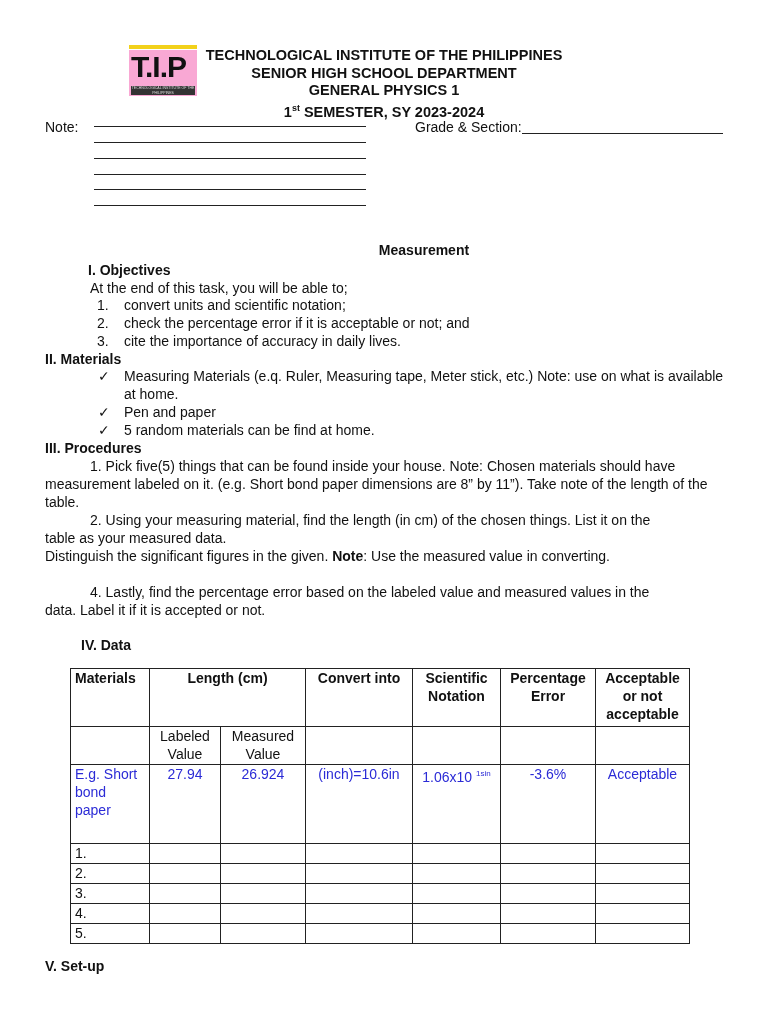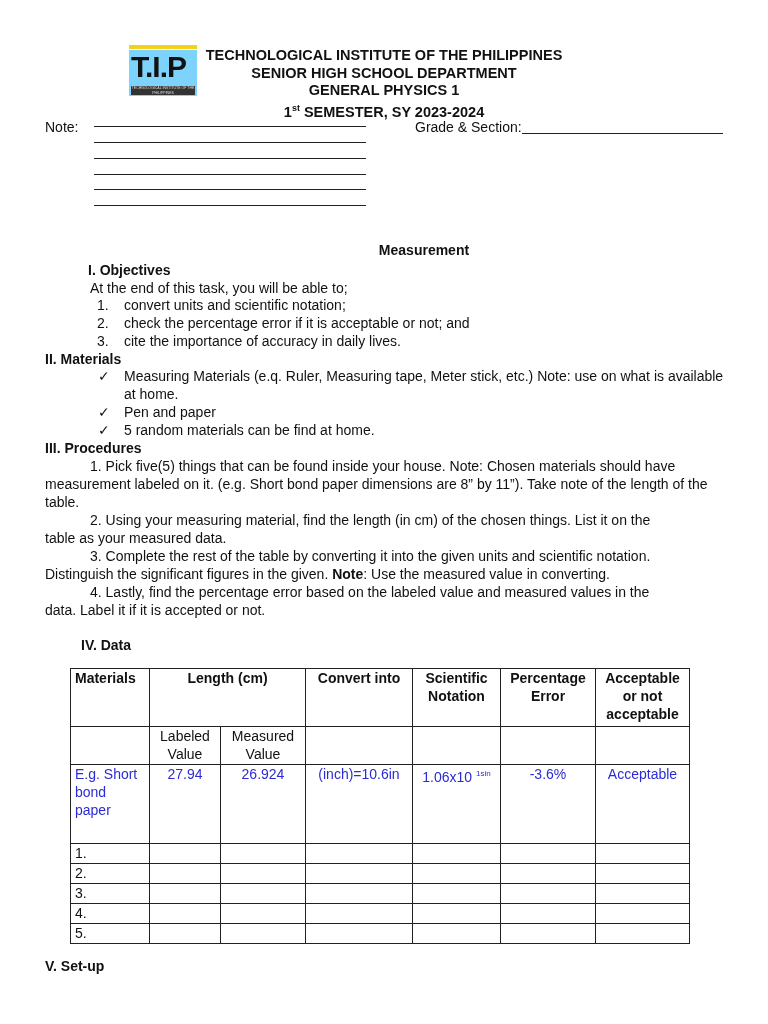--- a/index.html
+++ b/index.html
@@ -4,21 +4,21 @@
 <style>
   html, body { margin: 0; padding: 0; }
   body {
     width: 768px; height: 1024px; background: #ffffff; position: relative; overflow: hidden;
     font-family: "Liberation Sans", sans-serif; color: #111; font-size: 14px;
   }
   .abs { position: absolute; }
   
   .logo { left: 129px; top: 45px; width: 68px; height: 51px; }
   .logo .bar { position:absolute; left:0; top:0; width:68px; height:4px; background:#f2d11a; }
-  .logo .body { position:absolute; left:0; top:5px; width:68px; height:46px; background:#7dd3fc; }
+  .logo .body { position:absolute; left:0; top:5px; width:68px; height:46px; background:#f9a8d4; }
   .logo .letters { position:absolute; left:2px; top:2px; font: 900 30px/30px "Liberation Sans", sans-serif; color:#111; letter-spacing:-1px; }
   .logo .strip { position:absolute; left:2px; top:36px; width:64px; height:9px; background:#333; color:#ddd; font-size:3.5px; line-height:4.5px; text-align:center; }
   .header-lines { left: 180px; top: 47px; width: 408px; text-align: center; font-weight: bold; font-size: 14.5px; line-height: 17.5px; }
   .header-lines sup { font-size: 9px; }
   
   .lbl { font-size: 14px; }
   .line { position:absolute; height:0; border-top:1px solid #222; }
   
   .title { left: 0; width: 768px; top: 242px; text-align: center; font-weight: bold; font-size: 14px; padding-left: 40px; }
   .h { font-weight: bold; font-size: 14px; }
@@ -80,21 +80,20 @@
 <div class="abs h" style="left:45px; top:440px;">III. Procedures</div>
 <div class="proc" style="top:457px;">
   <div><span class="ind"></span><span>1. Pick five(5) things that can be found inside your house. Note: Chosen materials should have</span></div>
   <div>measurement labeled on it. (e.g. Short bond paper dimensions are 8” by 11”). Take note of the length of the table.</div>
 </div>
 <div class="proc" style="top:511px;">
   <div><span class="ind"></span><span>2. Using your measuring material, find the length (in cm) of the chosen things. List it on the</span></div>
   <div>table as your measured data.</div>
 </div>
 <div class="proc" style="top:547px;">
-  <div><span class="ind"></span><span>3. Complete the rest of the table by converting it into the given units and scientific notation.</span></div>
   <div><span>Distinguish the significant figures in the given. </span><b>Note</b><span>: Use the measured value in converting.</span></div>
 </div>
 <div class="proc" style="top:583px;">
   <div><span class="ind"></span><span>4. Lastly, find the percentage error based on the labeled value and measured values in the</span></div>
   <div>data. Label it if it is accepted or not.</div>
 </div>
 
 <div class="abs h" style="left:45px; top:637px;padding-left:36px;">IV. Data</div>
 
 <table class="data">

